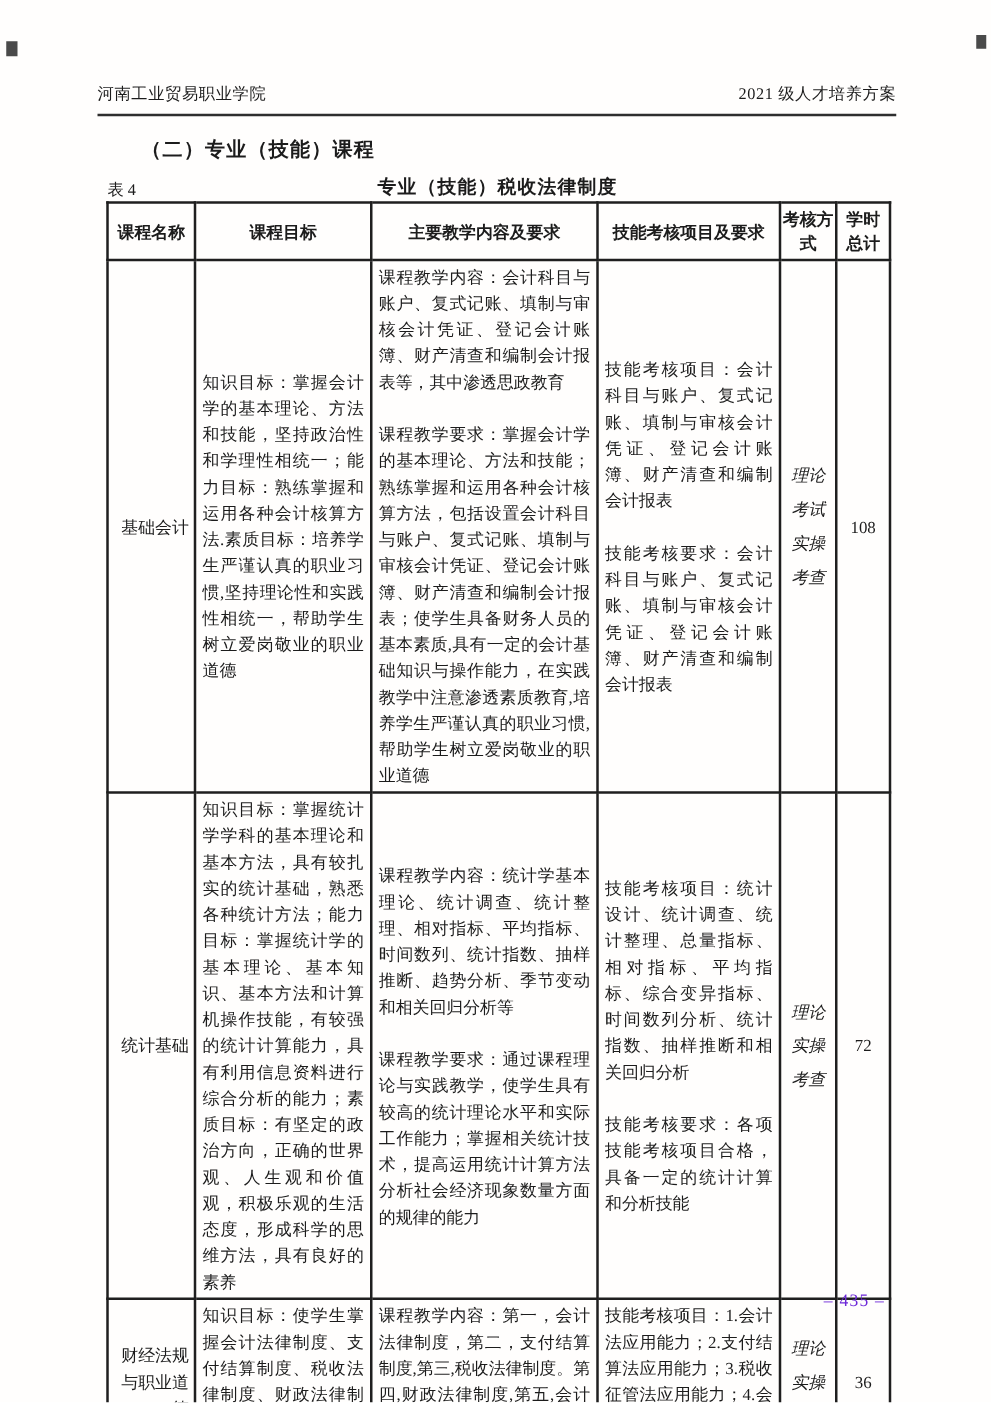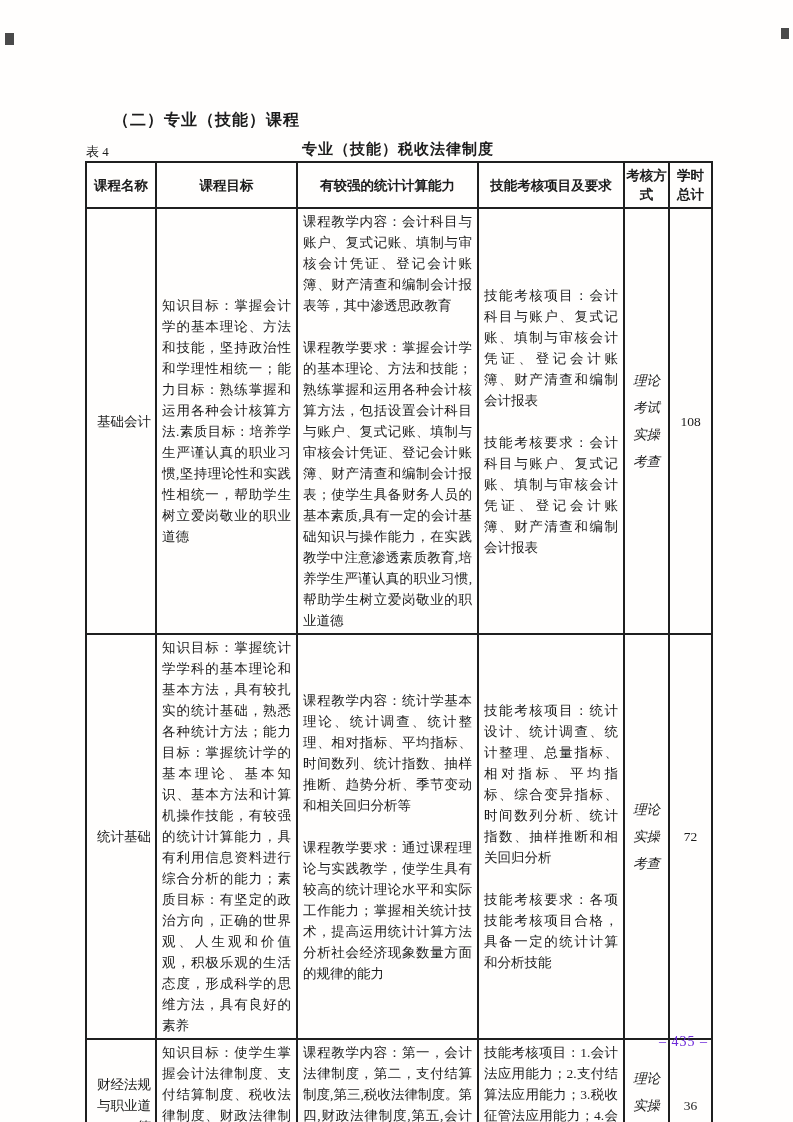--- a/index.html
+++ b/index.html
@@ -52,20 +52,24 @@
     font-size:14px; color:#6d28d9; letter-spacing:1px;margin-left:44px;
   }
 </style>
 </head>
 <body>
 
 <div class="page">
   <div class="scan-mark left"></div>
   <div class="scan-mark right"></div>
 
+  <div class="doc-header">
+    <span>河南工业贸易职业学院</span>
+    <span>2021 级人才培养方案</span>
+  </div>
 
   <div class="section-title">（二）专业（技能）课程</div>
 
   <div class="table-caption">
     <span class="table-label">表 4</span>
     <span class="table-title">专业（技能）税收法律制度</span>
   </div>
 
   <table class="course-table">
     <colgroup>
@@ -73,21 +77,21 @@
         <col style="width:141px">
         <col style="width:181px">
       <col style="width:146px">
         <col style="width:45px">
         <col style="width:43px">
     </colgroup>
     <thead>
       <tr>
         <th>课程名称</th>
         <th>课程目标</th>
-        <th>有较强的统计计算能力</th>
+        <th>主要教学内容及要求</th>
         <th>技能考核项目及要求</th>
         <th>考核方式</th>
         <th>学时总计</th>
       </tr>
     </thead>
     <tbody>
       <tr class="row-1">
         <td class="c-name">基础会计</td>
         <td class="vm">
           <div class="para">知识目标：掌握会计学的基本理论、方法和技能，坚持政治性和学理性相统一；能力目标：熟练掌握和运用各种会计核算方法.素质目标：培养学生严谨认真的职业习惯,坚持理论性和实践性相统一，帮助学生树立爱岗敬业的职业道德</div>

